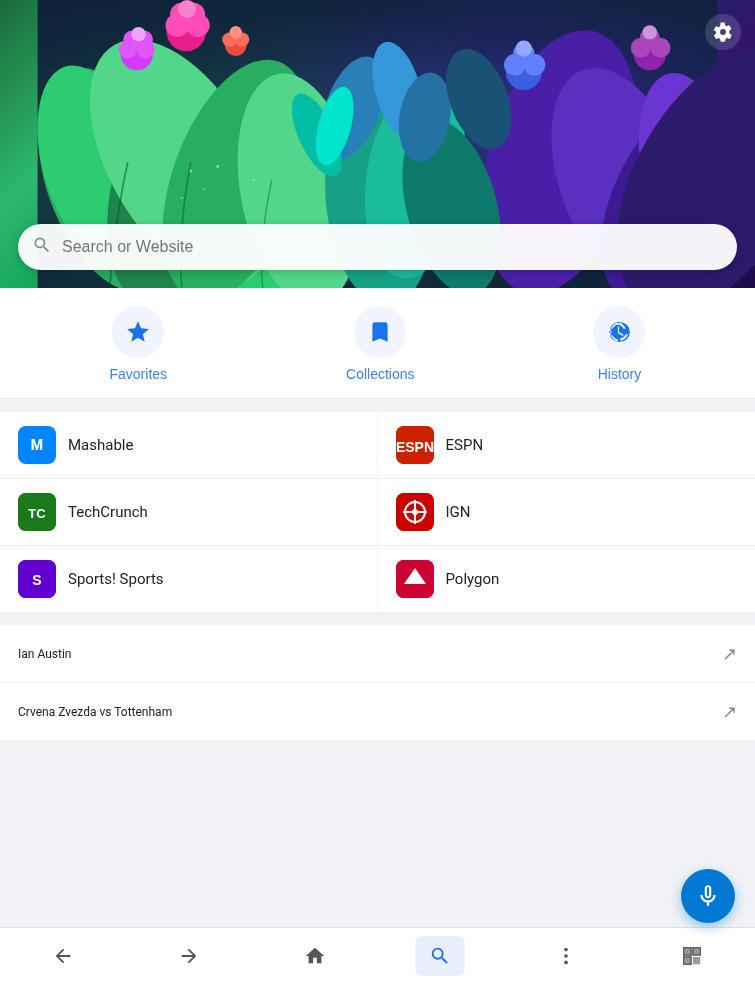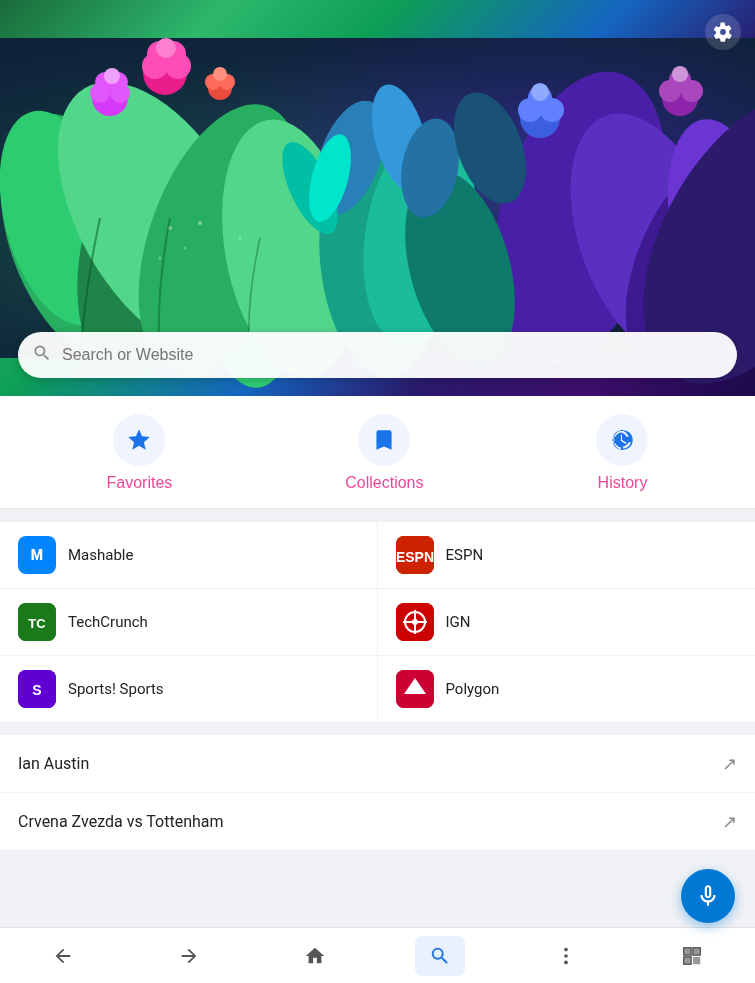--- a/index.html
+++ b/index.html
@@ -11,21 +11,21 @@
       background: #f0f2f5;
       overflow: hidden;
       display: flex;
       flex-direction: column;
     }
 
     
     .hero {
       position: relative;
       width: 100%;
-      height: 396px;
+      height: 288px;
       background: linear-gradient(135deg, #1a6b3a 0%, #2db86d 20%, #0d9e55 35%, #1565c0 55%, #2a1a6b 70%, #3d0e6b 85%, #1a0a4a 100%);
       flex-shrink: 0;
       overflow: hidden;
       padding-left: 26px;
     }
 
     .settings-btn {
       position: absolute;
       top: 14px;
       right: 14px;
@@ -114,22 +114,22 @@
       width: 52px;
       height: 52px;
       background: #f0f4ff;
       border-radius: 50%;
       display: flex;
       align-items: center;
       justify-content: center;
     }
 
     .quick-action-label {
-      font-size: 16px;
-      color: #ec4899;
+      font-size: 14px;
+      color: #3b82f6;
     }
 
     
     .section {
       background: #fff;
       margin-top: 12px;
       padding: 0;
     }
 
     .section-header {
@@ -205,21 +205,21 @@
     .trending-item {
       padding: 18px 18px;
       border-bottom: 1px solid #f0f0f0;
       display: flex;
       align-items: center;
       justify-content: space-between;
       cursor: pointer;
     }
 
     .trending-item-text {
-      font-size: 16px;
+      font-size: 12px;
       color: #222;
     }
 
     .trending-arrow {
       color: #888;
       font-size: 18px;
     }
 
     
     .mic-fab {

